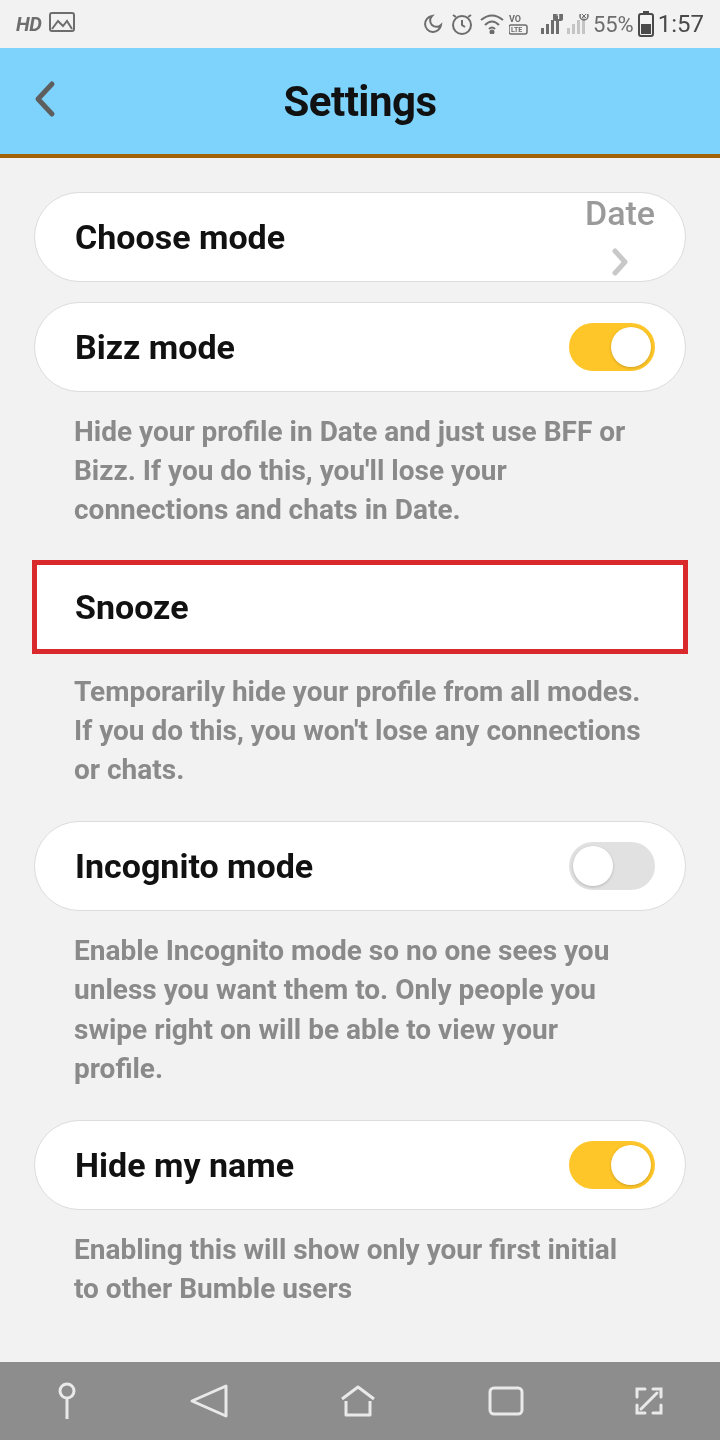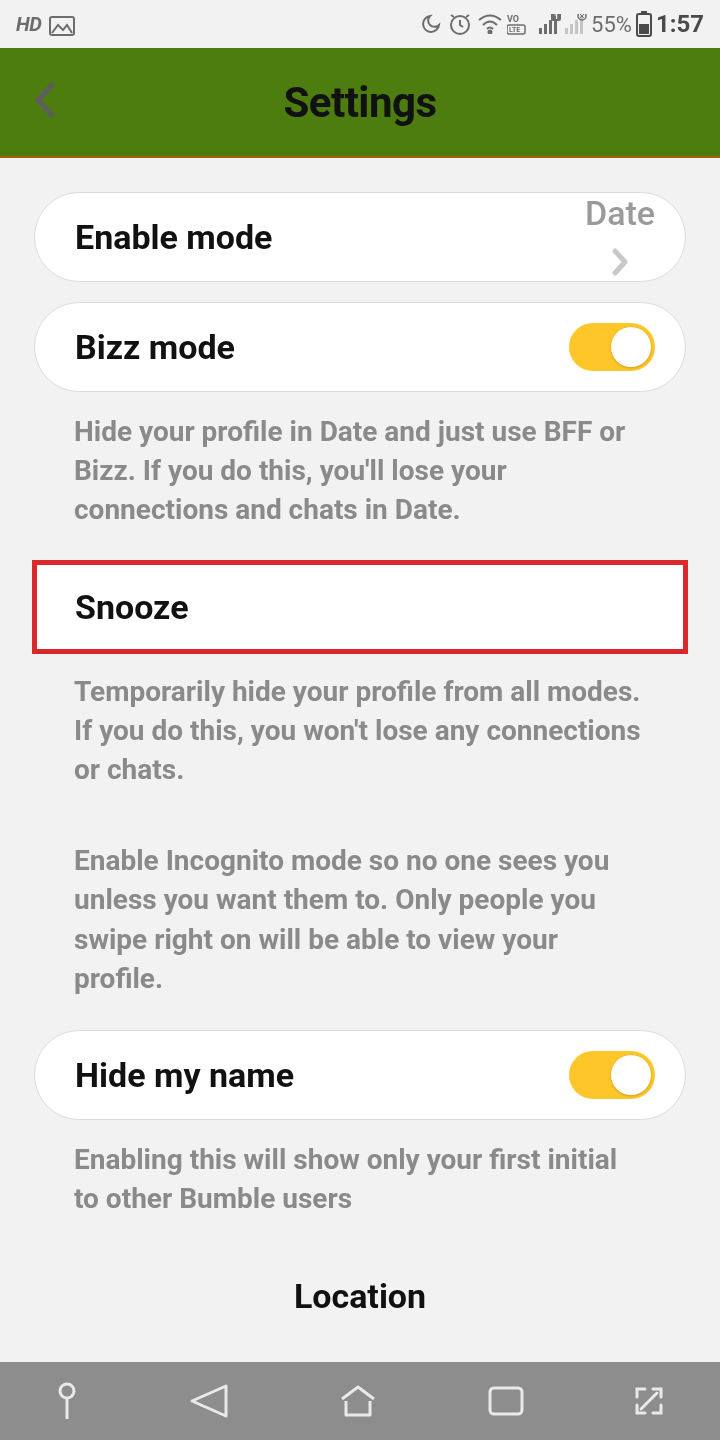--- a/index.html
+++ b/index.html
@@ -15,31 +15,31 @@
     .statusbar {
       height: 48px;
       background: #f2f2f2;
       display: flex;
       align-items: center;
       justify-content: space-between;
       padding: 0 16px;
       color: #6d6d6d;
       font-size: 22px;
     }
-    .statusbar .sb-left { display: flex; gap: 8px; align-items: flex-end; }
+    .statusbar .sb-left { display: flex; gap: 8px; align-items: flex-start; }
     .statusbar .sb-right { display: flex; gap: 4px; align-items: center; }
     .hd { font-style: italic; font-weight: 700; font-size: 20px; letter-spacing: -0.5px; }
     .sb-icon { display: inline-flex; }
     .battery-pct { font-size: 22px; }
-    .clock { font-size: 24px; font-weight: 700; color: #4a4a4a; }
+    .clock { font-size: 24px; font-weight: 400; color: #4a4a4a; }
     
     .header {
       height: 110px;
-      background: #4d7c0f;
-      border-bottom: 2px solid #a16207;
+      background: #7dd3fc;
+      border-bottom: 4px solid #a16207;
       display: flex;
       align-items: center;
       justify-content: center;
       position: relative;
     }
     .back-btn {
       position: absolute;
       left: 32px;
       top: 50%;
       transform: translateY(-50%);
@@ -214,21 +214,21 @@
     <svg width="28" height="42" viewBox="0 0 28 42" fill="none" stroke="#5e5e5e" stroke-width="5" stroke-linecap="round" stroke-linejoin="round">
       <path d="M20 6 L6 21 L20 36"></path>
     </svg>
   </span>
   <h1 class="header-title">Settings</h1>
 </div>
 
 <div class="main">
 
   <div class="card">
-    <span class="card-title">Enable mode</span>
+    <span class="card-title">Choose mode</span>
     <div class="card-right">
       <span class="card-value">Date</span>
       <span class="chevron">
         <svg width="18" height="30" viewBox="0 0 18 30" fill="none" stroke="#c8c8c8" stroke-width="5" stroke-linecap="round" stroke-linejoin="round">
           <path d="M4 4 L14 15 L4 26"></path>
         </svg>
       </span>
     </div>
   </div>
 
@@ -240,20 +240,26 @@
         <div class="knob"></div>
       </div>
   </div>
   <p class="desc">Hide your profile in Date and just use BFF or Bizz. If you do this, you'll lose your connections and chats in Date.</p>
 
   <div class="card highlighted">
     <span class="card-title">Snooze</span>
   </div>
   <p class="desc">Temporarily hide your profile from all modes. If you do this, you won't lose any connections or chats.</p>
 
+  <div class="card">
+    <span class="card-title">Incognito mode</span>
+    <div class="toggle off">
+        <div class="knob"></div>
+      </div>
+  </div>
   <p class="desc">Enable Incognito mode so no one sees you unless you want them to. Only people you swipe right on will be able to view your profile.</p>
 
   <div class="card">
     <span class="card-title">Hide my name</span>
     <div class="toggle on">
         <div class="knob"></div>
       </div>
   </div>
   <p class="desc">Enabling this will show only your first initial to other Bumble users</p>
 

